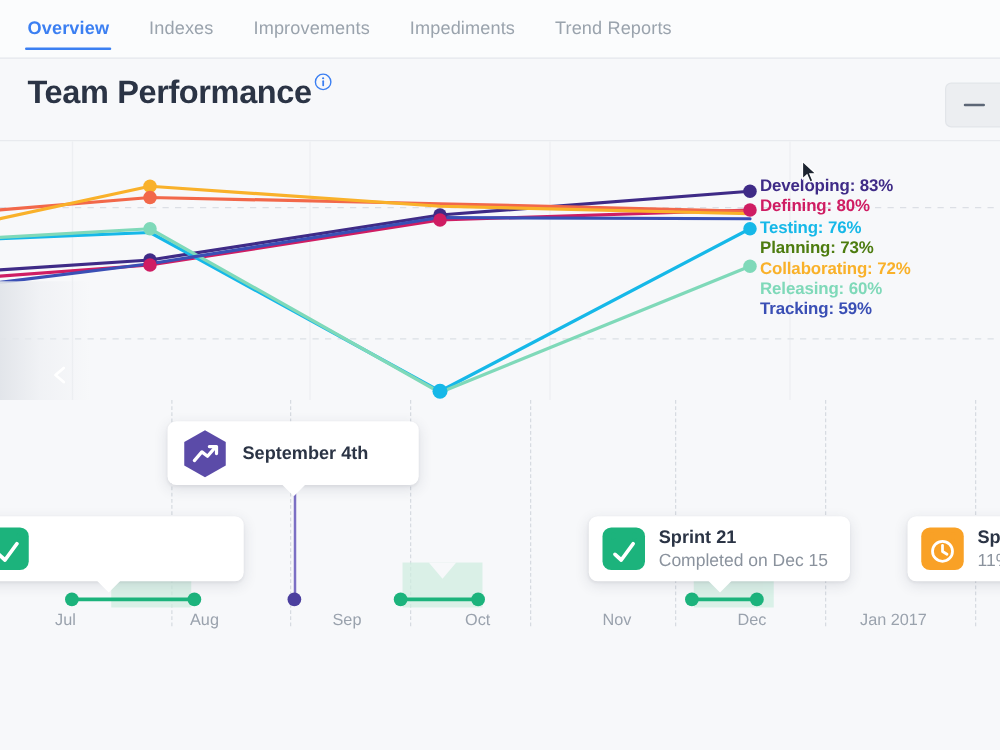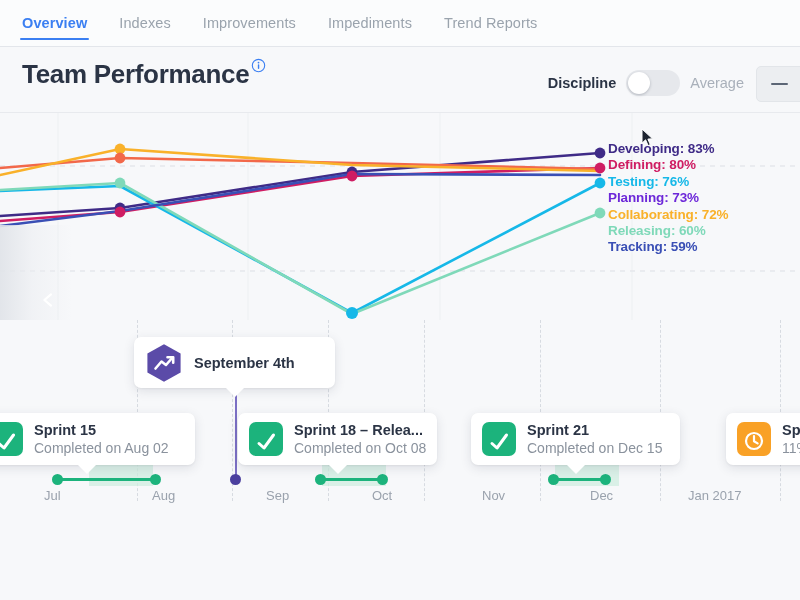--- a/index.html
+++ b/index.html
@@ -89,27 +89,20 @@
   </div>
 
   <div class="page-title">
     <span>Team Performance</span><span class="info-icon"><svg width="15" height="15" viewBox="0 0 16 16">
           <circle cx="8" cy="8" r="6.6" fill="none" stroke="#3b7ff2" stroke-width="1.2"></circle>
           <circle cx="8" cy="4.9" r=".95" fill="#3b7ff2"></circle>
           <rect x="7.3" y="6.7" width="1.5" height="5" rx=".7" fill="#3b7ff2"></rect>
         </svg></span>
   </div>
 
-  <div class="toggle-wrap">
-    <div class="tg-label">Discipline</div>
-    <div class="switch">
-      <div class="knob"></div>
-    </div>
-    <div class="tg-label off">Average</div>
-  </div>
 
   <div class="minus-btn">
     <div class="bar"></div>
   </div>
 
   <div class="chart">
     <svg width="800" height="208">
 
       <g>
         <line x1="0" y1="53" x2="800" y2="53" stroke="#dcdfe5" stroke-width="1" stroke-dasharray="5 5"></line>
@@ -147,21 +140,21 @@
       </g>
     </svg>
 
     <div class="scroll-left"></div>
   </div>
 
   <div class="legend">
     <div class="row" style="color:#3f2b87">Developing: 83%</div>
     <div class="row" style="color:#cf1d63">Defining: 80%</div>
     <div class="row" style="color:#16b8e8">Testing: 76%</div>
-    <div class="row" style="color:#6d28d9">Planning: 73%</div>
+    <div class="row" style="color:#4d7c0f">Planning: 73%</div>
     <div class="row" style="color:#f9b12a">Collaborating: 72%</div>
     <div class="row" style="color:#7fd9b9">Releasing: 60%</div>
     <div class="row" style="color:#3a4fb5">Tracking: 59%</div>
   </div>
 
   <div class="chev">
     <svg width="16" height="16" viewBox="0 0 16 16">
         <path d="M11 2.4 L4.4 8 L11 13.6" fill="none" stroke="#ffffff" stroke-width="2.2" stroke-linecap="round" stroke-linejoin="round"></path>
       </svg>
   </div>
@@ -225,41 +218,23 @@
     </div>
 
     <div class="card" style="left:-22px;top:93px;width:217px;height:52px">
       <div class="ic" style="background:#1cb37c">
         <svg width="34" height="34" viewBox="0 0 34 34">
           <rect x="7" y="5" width="3" height="5" rx="1.5" fill="#1cb37c"></rect>
           <rect x="24" y="5" width="3" height="5" rx="1.5" fill="#1cb37c"></rect>
           <path d="M10 21.5 L15 26 L24.5 13" fill="none" stroke="#fff" stroke-width="3" stroke-linecap="round" stroke-linejoin="round"></path>
         </svg>
       </div>
-      <div class="txt">
-        <div class="t1">Sprint 15</div>
-        <div class="t2">Completed on Aug 02</div>
-      </div>
       <div class="tip"></div>
     </div>
 
-    <div class="card" style="left:238px;top:93px;width:199px;height:52px">
-      <div class="ic" style="background:#1cb37c">
-        <svg width="34" height="34" viewBox="0 0 34 34">
-          <rect x="7" y="4" width="3.2" height="6" rx="1.6" fill="#1cb37c"></rect>
-          <rect x="23.8" y="4" width="3.2" height="6" rx="1.6" fill="#1cb37c"></rect>
-          <path d="M10 21.5 L15 26 L24.5 13" fill="none" stroke="#fff" stroke-width="3" stroke-linecap="round" stroke-linejoin="round"></path>
-        </svg>
-      </div>
-      <div class="txt">
-        <div class="t1">Sprint 18 – Relea...</div>
-        <div class="t2">Completed on Oct 08</div>
-      </div>
-      <div class="tip"></div>
-    </div>
 
     <div class="card" style="left:471px;top:93px;width:209px;height:52px">
       <div class="ic" style="background:#1cb37c">
         <svg width="34" height="34" viewBox="0 0 34 34">
           <rect x="7" y="4" width="3.2" height="6" rx="1.6" fill="#1cb37c"></rect>
           <rect x="23.8" y="4" width="3.2" height="6" rx="1.6" fill="#1cb37c"></rect>
           <path d="M10 21.5 L15 26 L24.5 13" fill="none" stroke="#fff" stroke-width="3" stroke-linecap="round" stroke-linejoin="round"></path>
         </svg>
       </div>
       <div class="txt">

